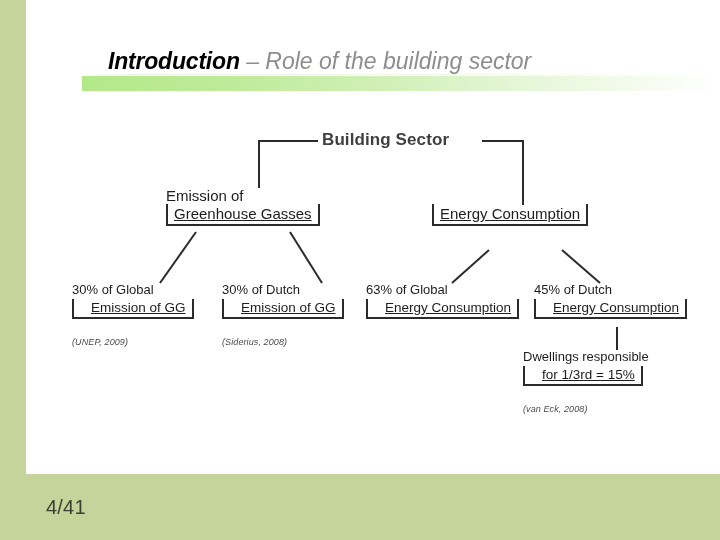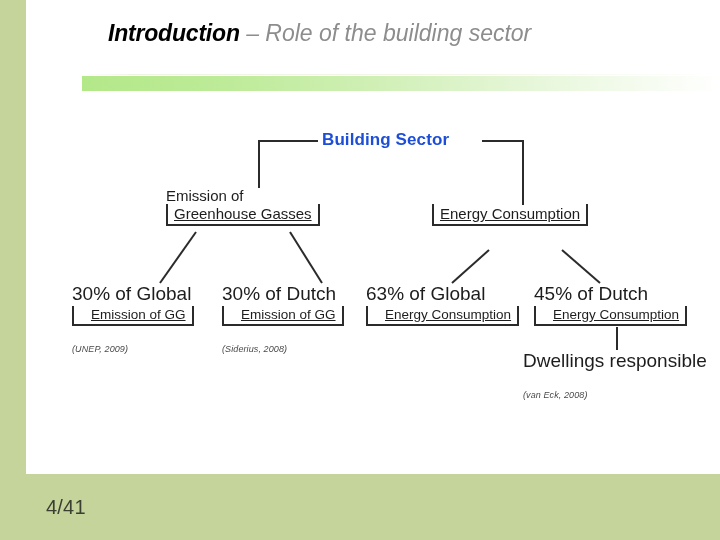--- a/index.html
+++ b/index.html
@@ -37,21 +37,21 @@
     position: absolute;
     left: 46px; top: 496px;
     font-size: 20px;
     color: #3b3f32;
     letter-spacing: 0.2px;
   }
 
   
   .title {
     position: absolute;
-    left: 108px; top: 20px;
+    left: 108px; top: 48px;
     font-size: 23px;
     font-style: italic;
     white-space: nowrap;
     line-height: 1.15;
   }
   .title .strong {
     font-weight: bold;
     color: #000000;
     font-style: italic;
     letter-spacing: -0.2px;
@@ -116,36 +116,36 @@
   .bracket.tall::before,
   .bracket.tall::after { height: 22px; }
   .bracket.short::before,
   .bracket.short::after { height: 20px; }
 
   .root-label {
     position: absolute;
     left: 322px; top: 130px;
     font-size: 17px;
     font-weight: bold;
-    color: #1d4ed8;
+    color: #404040;
     letter-spacing: 0.1px;
   }
 
   .lbl-above {
     font-size: 15px;
     color: #1d1d1d;
     line-height: 1.12;
   }
   .lbl-in {
     font-size: 15px;
     color: #1d1d1d;
     line-height: 1.12;
   }
   .leaf-above {
-    font-size: 19px;
+    font-size: 13px;
     color: #1d1d1d;
     line-height: 1.15;
   }
   .leaf-in {
     font-size: 13.5px;
     color: #1d1d1d;
     line-height: 1.15;
     margin-left: 11px;
   }
   .cite {
@@ -239,19 +239,22 @@
 
   <div class="node" id="leaf-4">
     <div class="leaf-above">45% of Dutch</div>
     <span class="bracket short">
       <span class="leaf-in">Energy Consumption</span>
     </span>
   </div>
 
   <div class="node" id="leaf-5">
     <div class="leaf-above">Dwellings responsible</div>
+    <span class="bracket short">
+      <span class="leaf-in">for 1/3rd = 15%</span>
+    </span>
     <div class="cite">(van Eck, 2008)</div>
   </div>
 
   <div class="bottom-band"></div>
   <div class="page-number">4/41</div>
 
 </div>
 
 </body></html>

